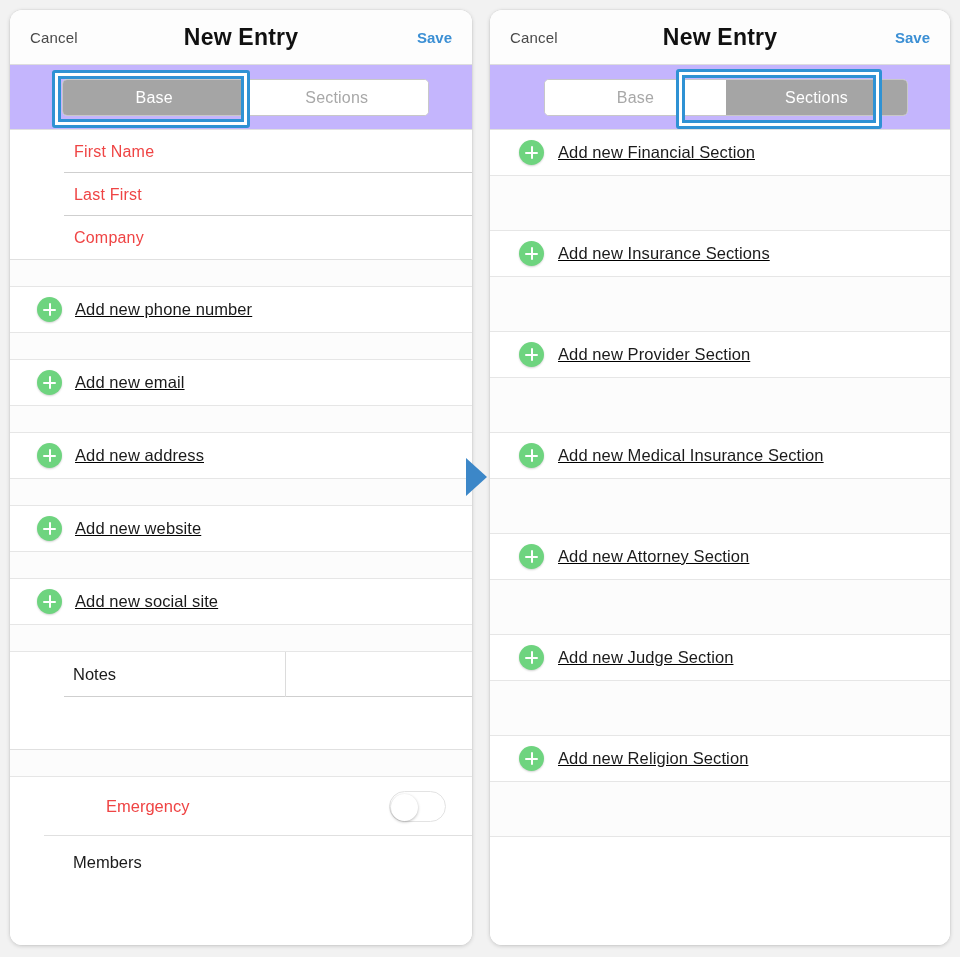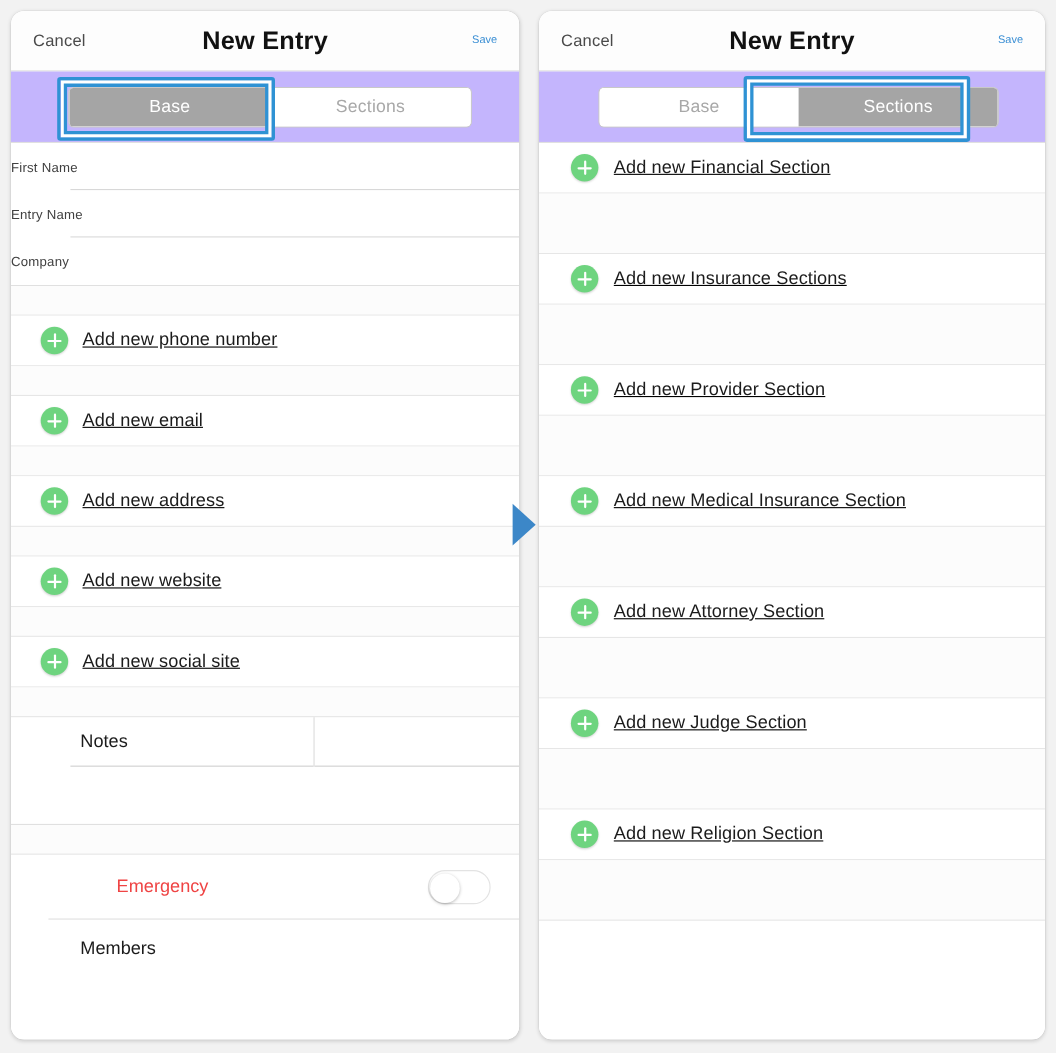--- a/index.html
+++ b/index.html
@@ -64,22 +64,22 @@
     font-size: 23px;
     font-weight: bold;
     color: #111111;
     letter-spacing: .2px;
   }
   .nav-save {
     position: absolute;
     right: 20px;
     top: 50%;
     transform: translateY(-50%);
-    font-size: 10px;
-    font-weight: normal;
+    font-size: 15px;
+    font-weight: bold;
     color: #3b8fd4;
   }
 
   
   .seg-wrap {
     position: relative;
     height: 64px;
     flex: 0 0 64px;
     background: #c4b5fd;
     border-bottom: 1px solid #e0e0e0;
@@ -149,22 +149,23 @@
   }
   .field-underline {
     position: absolute;
     left: 54px;
     right: 0;
     bottom: 0;
     height: 1px;
     background: #cfcfcf;
   }
   .field-placeholder {
-    font-size: 12px;
-    color: #404040;
+    margin-left: 64px;
+    font-size: 16px;
+    color: #ef4444;
     letter-spacing: .2px;
   }
   .field-group {
     border-bottom: 1px solid #e0e0e0;
   }
 
   
   .add-row {
     height: 46px;
     display: flex;
@@ -346,21 +347,21 @@
     </div>
 
     <div class="list">
 
       <div class="field-group">
         <div class="row field-row">
           <span class="field-placeholder">First Name</span>
           <span class="field-underline"></span>
         </div>
         <div class="row field-row">
-          <span class="field-placeholder">Entry Name</span>
+          <span class="field-placeholder">Last First</span>
           <span class="field-underline"></span>
         </div>
         <div class="row field-row">
           <span class="field-placeholder">Company</span>
         </div>
       </div>
 
       <div class="row spacer row-spacer-sm"></div>
 
       <div class="row add-row">

